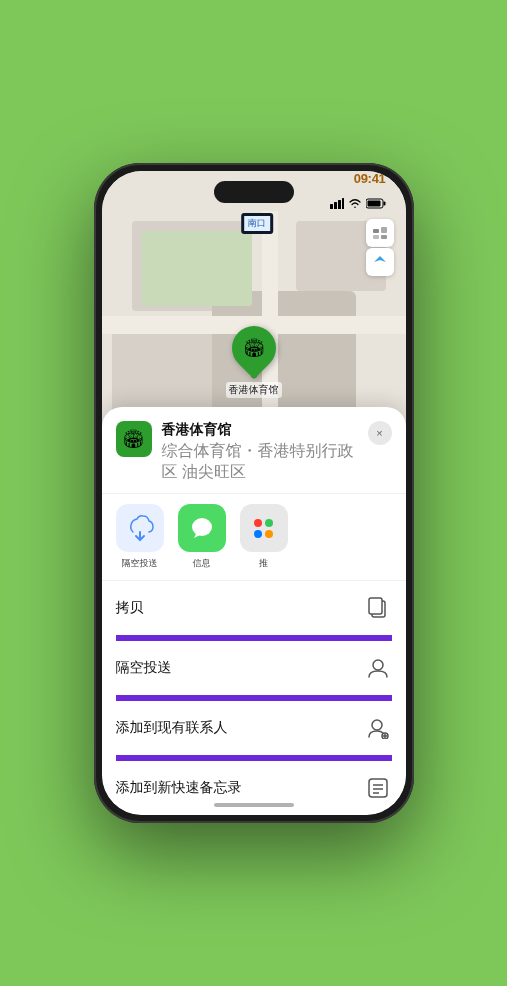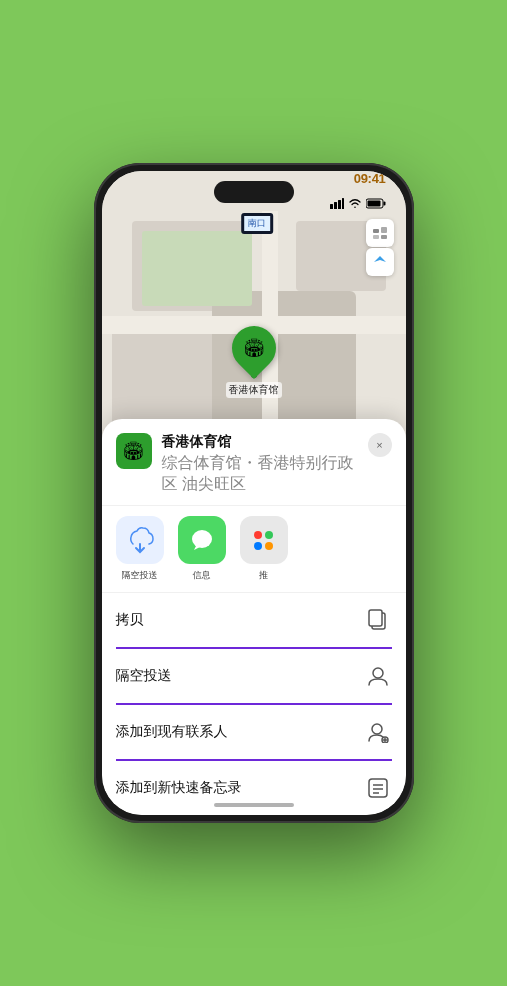--- a/index.html
+++ b/index.html
@@ -358,21 +358,21 @@
     
     .action-list {
       padding: 0 14px;
     }
 
     .action-item {
       display: flex;
       align-items: center;
       justify-content: space-between;
       padding: 13px 0;
-      border-bottom: 2px solid #6d28d9;
+      border-bottom: 6px solid #6d28d9;
       cursor: pointer;
     }
 
     .action-item:last-child {
       border-bottom: none;
     }
 
     .action-label {
       font-size: 14px;
       color: #111;

